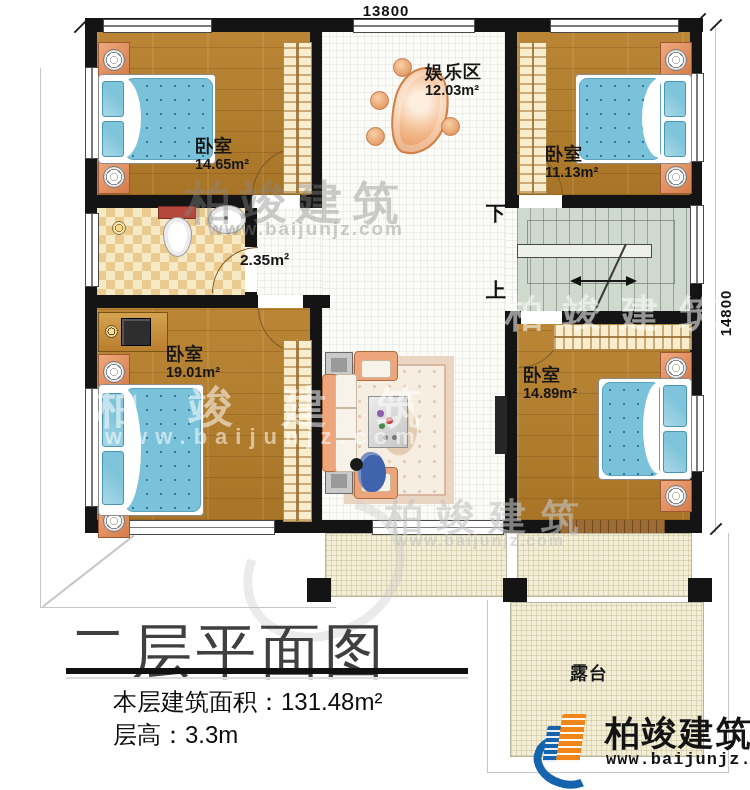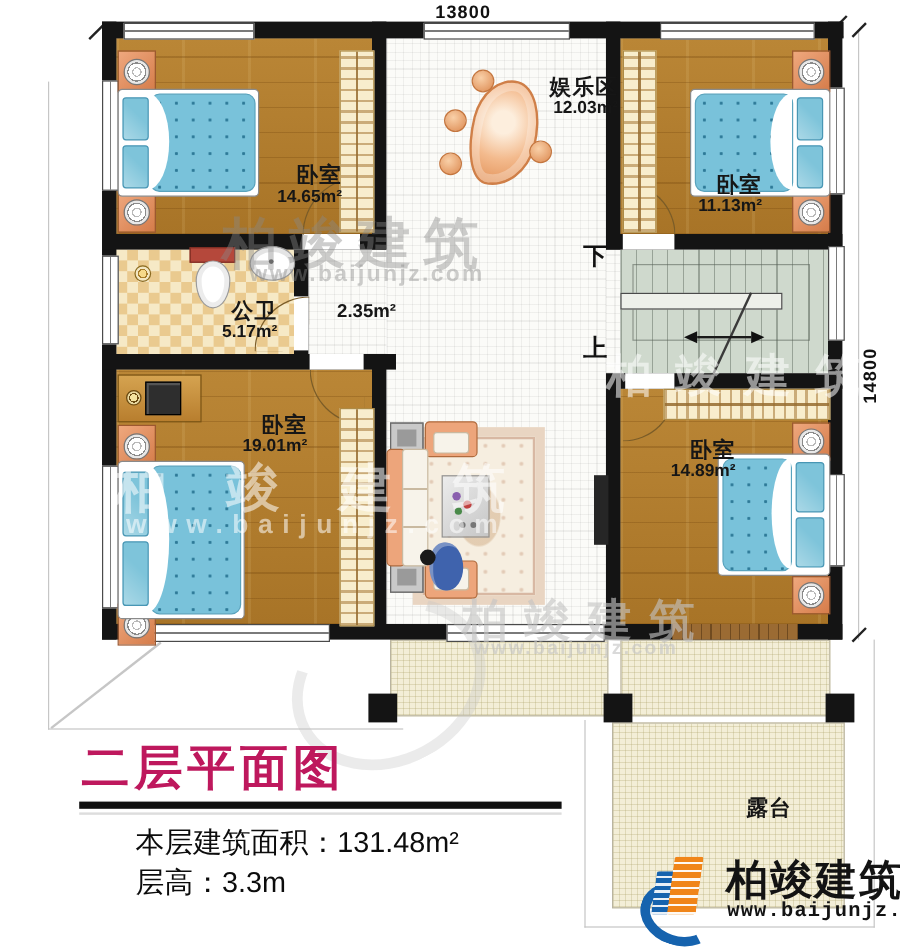--- a/index.html
+++ b/index.html
@@ -62,35 +62,35 @@
   .seat{background:#f7f3ea;border:1px solid #c9b9a0;border-radius:3px;}
   .ctable{background:linear-gradient(135deg,#ececec,#c6c6c6);border:1px solid #8f8f8f;}
   .dot{position:absolute;border-radius:50%;}
   .stool{position:absolute;border-radius:50%;border:1px solid #c4763f;
     background:radial-gradient(circle at 40% 35%,#f9d0a8,#dc8950);}
   .blobtable{background:radial-gradient(circle at 45% 40%, #fdeedd 0 16%, #f3ba8d 52%, #df8a4e 100%);
     border:2px solid #cf7f48;border-radius:52% 48% 60% 40% / 42% 55% 45% 58%;
     box-shadow:inset 0 0 0 7px rgba(255,255,255,0.28);transform:rotate(14deg);}
   .arc{border-color:#7a5c28;border-style:solid;border-width:0;background:transparent;}
   
-  .room-label{text-align:right;color:#161616;font-weight:bold;line-height:1.12;}
+  .room-label{text-align:left;color:#161616;font-weight:bold;line-height:1.12;}
   .rname{font-size:18px;letter-spacing:1px;}
   .rarea{font-size:14.5px;}
   .stair-lab{font-size:20px;font-weight:bold;color:#111;}
   .dim{font-size:15px;font-weight:bold;color:#111;letter-spacing:1px;}
   .thin{background:#c6c6c6;}
   .tick{width:16px;height:2px;background:#222;transform:rotate(-45deg);}
   
   .wm{white-space:nowrap;font-weight:bold;}
   .wm-gray{color:rgba(135,135,135,0.42);}
   .wm-white{color:rgba(255,255,255,0.55);}
   .wm-lgray{color:rgba(195,195,195,0.62);}
   .wm-ring{border:9px solid rgba(198,198,198,0.35);border-radius:50%;border-top-color:transparent;transform:rotate(-28deg);}
   
-  .title-cn{font-size:40px;font-weight:bold;letter-spacing:4px;color:#be185d;white-space:nowrap;}
+  .title-cn{font-size:60px;font-weight:normal;letter-spacing:4px;color:#404040;white-space:nowrap;}
   .title-scale{font-size:42px;font-weight:400;letter-spacing:5px;color:#0c0c0c;white-space:nowrap;}
   .tline{font-size:24px;color:#0c0c0c;white-space:nowrap;}
   
   .logo-brand{font-size:35px;font-weight:900;letter-spacing:2px;color:#131313;white-space:nowrap;}
   .logo-url{font-size:17px;font-weight:bold;letter-spacing:1px;color:#131313;white-space:nowrap;
     font-family:"Liberation Mono","DejaVu Sans Mono",monospace;}
   .lg-swoosh{border:8px solid #1663ae;border-radius:50%;border-top-color:transparent;border-right-color:transparent;transform:rotate(18deg);}
   .lg-borange{background:#f08519;transform:skewX(-8deg);border-radius:2px;
     background-image:repeating-linear-gradient(0deg, rgba(255,255,255,0.95) 0 2px, transparent 2px 7px);}
   .lg-bblue{background:#1663ae;transform:skewX(-8deg);border-radius:2px;
@@ -274,24 +274,20 @@
     <div class="rarea">14.65m²</div>
   </div>
   <div class="abs room-label" style="left:425px;top:62px;width:90px;">
     <div class="rname">娱乐区</div>
     <div class="rarea">12.03m²</div>
   </div>
   <div class="abs room-label" style="left:545px;top:144px;width:90px;">
     <div class="rname">卧室</div>
     <div class="rarea">11.13m²</div>
   </div>
-  <div class="abs room-label" style="left:141px;top:249px;width:90px;">
-    <div class="rname">公卫</div>
-    <div class="rarea">5.17m²</div>
-  </div>
   <div class="abs room-label" style="left:240px;top:251px;width:90px;">
     <div class="rname"></div>
     <div class="rarea" style="font-size:15.5px;">2.35m²</div>
   </div>
   <div class="abs room-label" style="left:166px;top:344px;width:90px;">
     <div class="rname">卧室</div>
     <div class="rarea">19.01m²</div>
   </div>
   <div class="abs room-label" style="left:523px;top:365px;width:90px;">
     <div class="rname">卧室</div>

